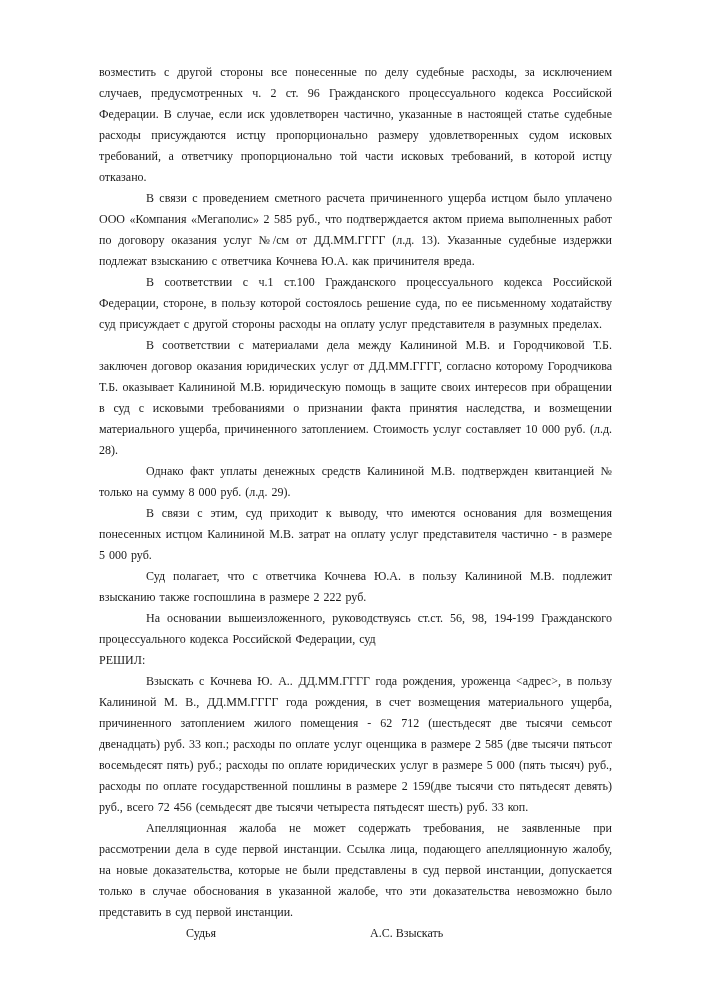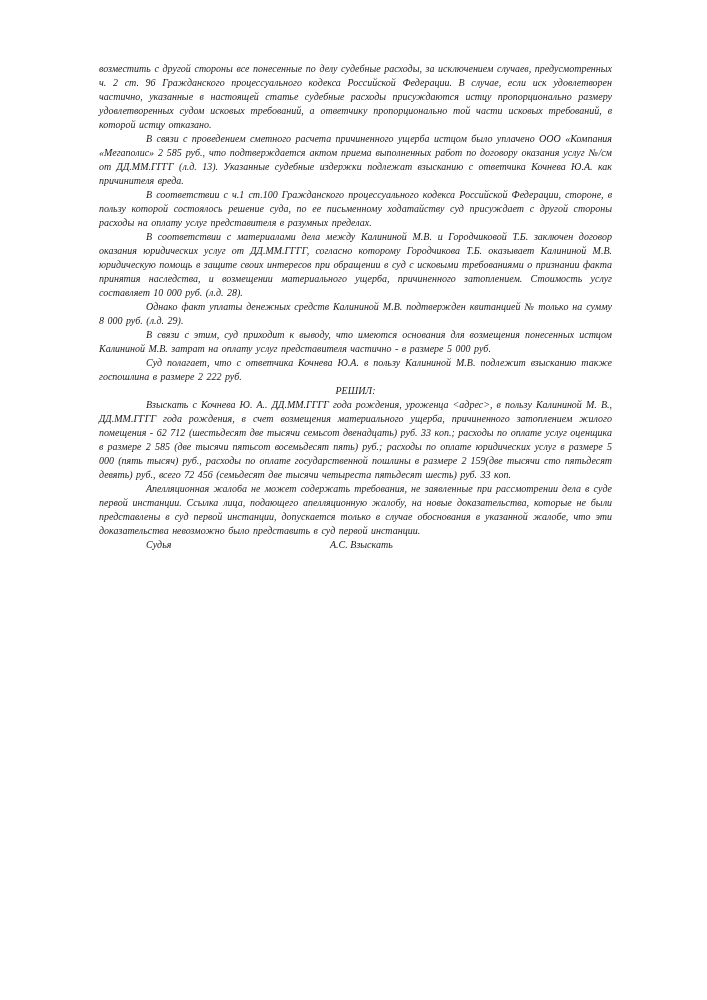--- a/index.html
+++ b/index.html
@@ -16,58 +16,58 @@
   }
   .page {
     box-sizing: border-box;
     width: 707px;
     height: 1000px;
     padding: 62px 95px 40px 99px;
     background: #ffffff;
   }
   .doc-body p {
     margin: 0;
-    font-size: 10px;
-    line-height: 14px;
+    font-size: 12px;
+    line-height: 21px;
     text-align: justify;
     text-indent: 47px;
     word-spacing: 1px;
-    font-style: italic;
   }
   .doc-body p.no-indent {
     text-indent: 0;
   }
   .doc-body p.centered {
-    text-align: center;
     text-indent: 0;
     word-spacing: normal;
   }
   .doc-body p.signature {
     text-indent: 0;
     text-align: left;
     padding-left: 47px;
     word-spacing: normal;
   }
   .signature .sig-label {
     display: inline-block;
     width: 184px;
+    margin-left: 40px;
   }
 </style>
 </head>
 <body>
 
 <div class="page">
   <div class="doc-body">
     <p class="no-indent">возместить с другой стороны все понесенные по делу судебные расходы, за исключением случаев, предусмотренных ч. 2 ст. 96 Гражданского процессуального кодекса Российской Федерации. В случае, если иск удовлетворен частично, указанные в настоящей статье судебные расходы присуждаются истцу пропорционально размеру удовлетворенных судом исковых требований, а ответчику пропорционально той части исковых требований, в которой истцу отказано.</p>
     <p>В связи с проведением сметного расчета причиненного ущерба истцом было уплачено ООО «Компания «Мегаполис» 2 585 руб., что подтверждается актом приема выполненных работ по договору оказания услуг №/см от ДД.ММ.ГГГГ (л.д. 13). Указанные судебные издержки подлежат взысканию с ответчика Кочнева Ю.А. как причинителя вреда.</p>
     <p>В соответствии с ч.1 ст.100 Гражданского процессуального кодекса Российской Федерации, стороне, в пользу которой состоялось решение суда, по ее письменному ходатайству суд присуждает с другой стороны расходы на оплату услуг представителя в разумных пределах.</p>
     <p>В соответствии с материалами дела между Калининой М.В. и Городчиковой Т.Б. заключен договор оказания юридических услуг от ДД.ММ.ГГГГ, согласно которому Городчикова Т.Б. оказывает Калининой М.В. юридическую помощь в защите своих интересов при обращении в суд с исковыми требованиями о признании факта принятия наследства, и возмещении материального ущерба, причиненного затоплением. Стоимость услуг составляет 10 000 руб. (л.д. 28).</p>
     <p>Однако факт уплаты денежных средств Калининой М.В. подтвержден квитанцией № только на сумму 8 000 руб. (л.д. 29).</p>
     <p>В связи с этим, суд приходит к выводу, что имеются основания для возмещения понесенных истцом Калининой М.В. затрат на оплату услуг представителя частично - в размере 5 000 руб.</p>
     <p>Суд полагает, что с ответчика Кочнева Ю.А. в пользу Калининой М.В. подлежит взысканию также госпошлина в размере 2 222 руб.</p>
+    <p>На основании вышеизложенного, руководствуясь ст.ст. 56, 98, 194-199 Гражданского процессуального кодекса Российской Федерации, суд</p>
     <p class="centered">РЕШИЛ:</p>
     <p>Взыскать с Кочнева Ю. А.. ДД.ММ.ГГГГ года рождения, уроженца &lt;адрес&gt;, в пользу Калининой М. В., ДД.ММ.ГГГГ года рождения, в счет возмещения материального ущерба, причиненного затоплением жилого помещения - 62 712 (шестьдесят две тысячи семьсот двенадцать) руб. 33 коп.; расходы по оплате услуг оценщика в размере 2 585 (две тысячи пятьсот восемьдесят пять) руб.; расходы по оплате юридических услуг в размере 5 000 (пять тысяч) руб., расходы по оплате государственной пошлины в размере 2 159(две тысячи сто пятьдесят девять) руб., всего 72 456 (семьдесят две тысячи четыреста пятьдесят шесть) руб. 33 коп.</p>
     <p>Апелляционная жалоба не может содержать требования, не заявленные при рассмотрении дела в суде первой инстанции. Ссылка лица, подающего апелляционную жалобу, на новые доказательства, которые не были представлены в суд первой инстанции, допускается только в случае обоснования в указанной жалобе, что эти доказательства невозможно было представить в суд первой инстанции.</p>
     <p class="signature">
       <span class="sig-label">Судья</span><span>А.С. Взыскать</span>
     </p>
   </div>
 </div>
 
 </body></html>

